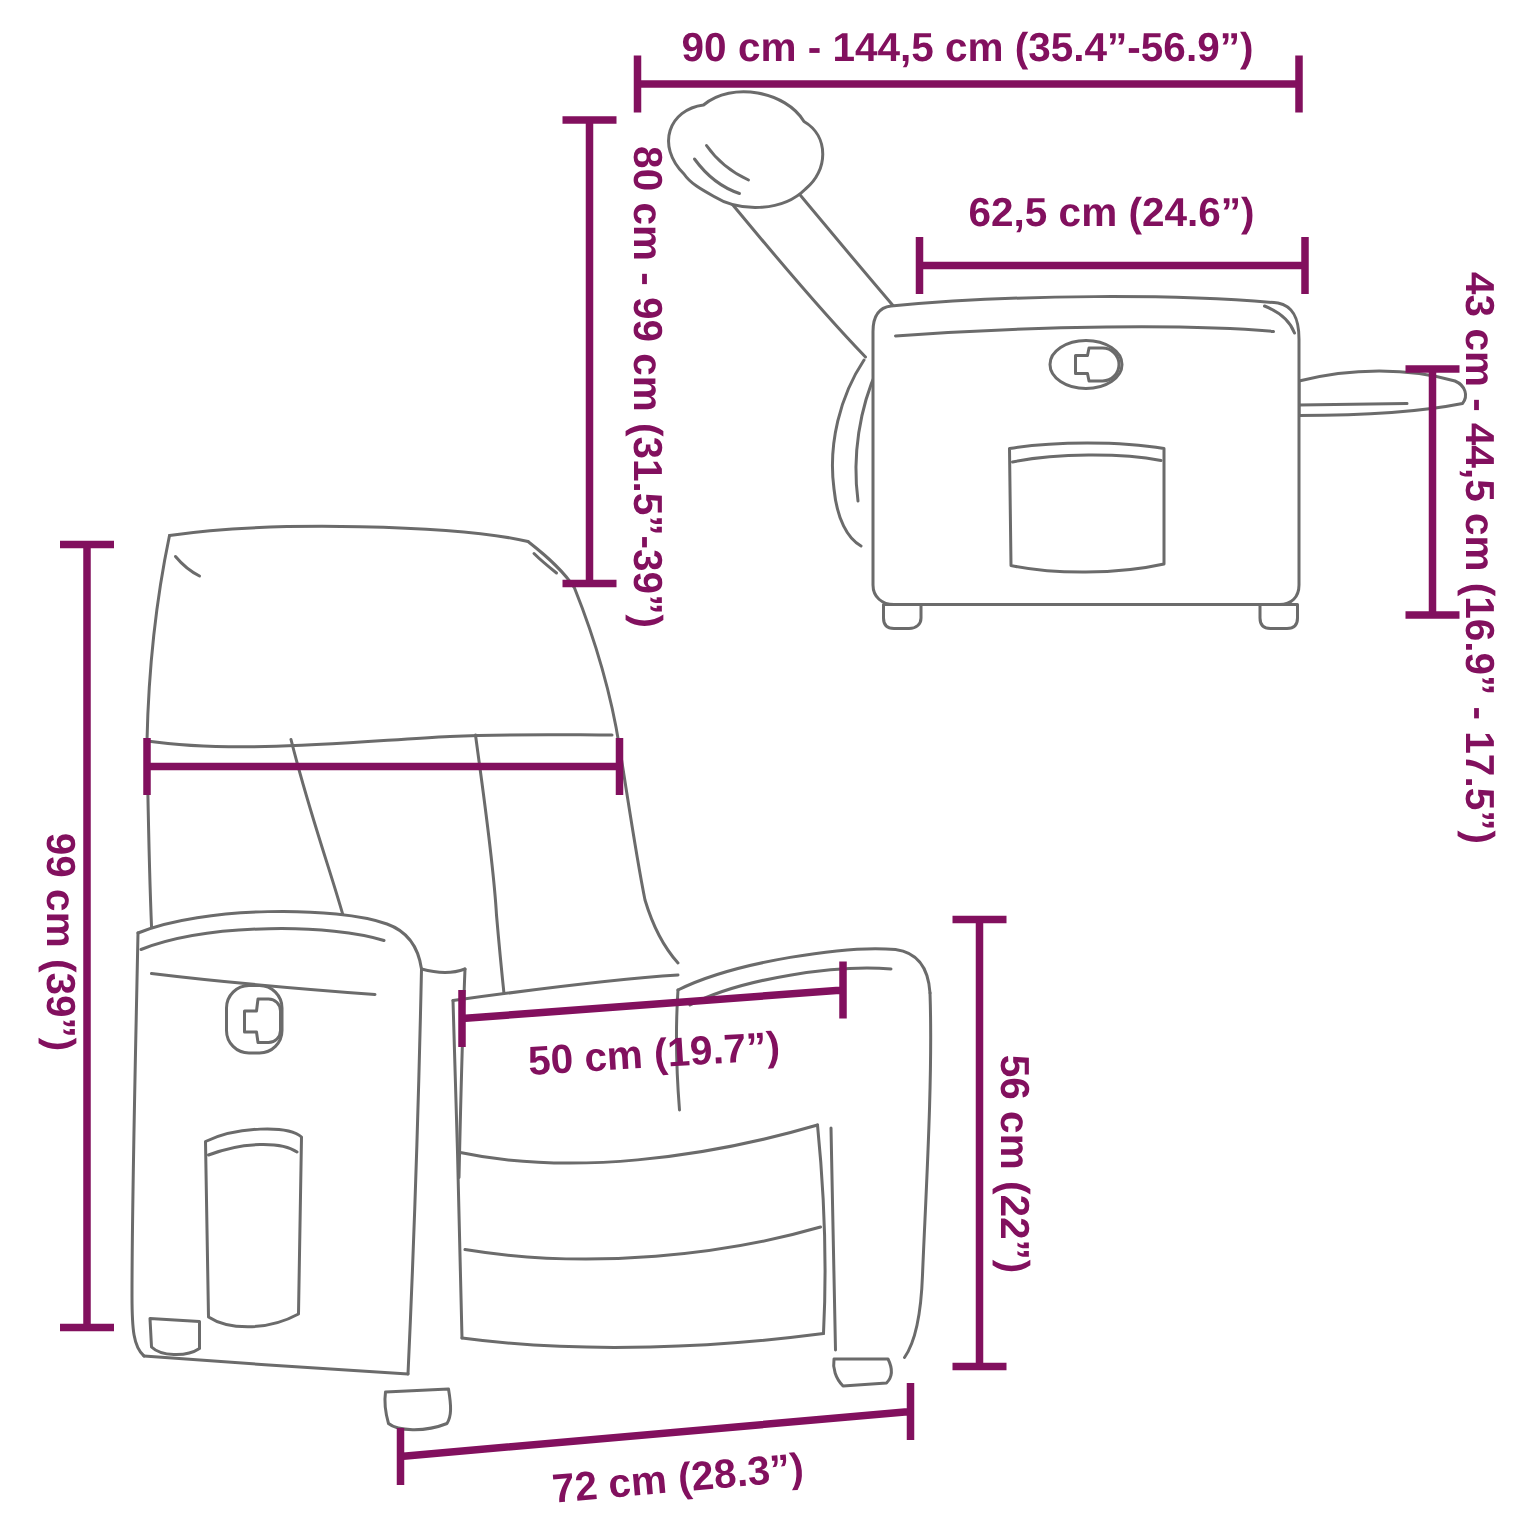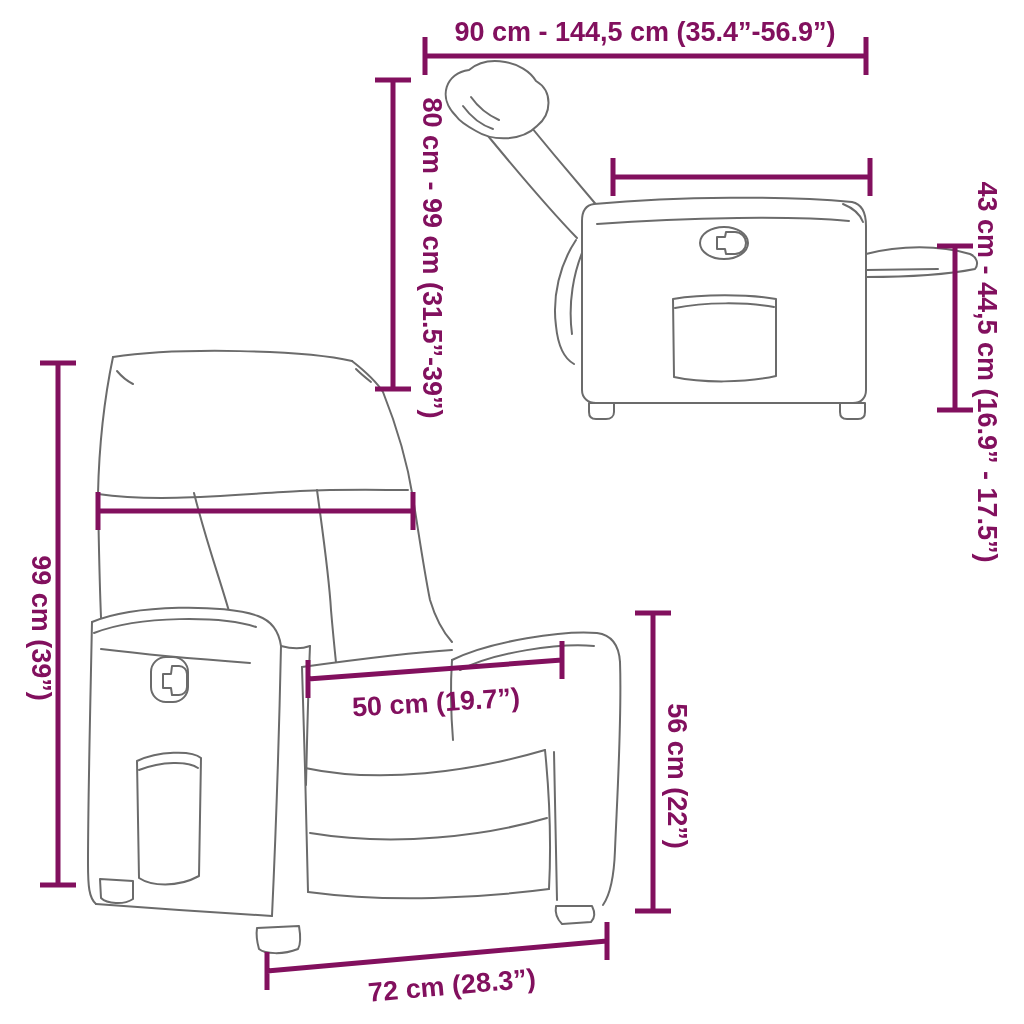--- a/index.html
+++ b/index.html
@@ -157,20 +157,21 @@
       <g>
         <path class="dim" d="M267,971 L607,941 M267,952 V990 M607,922 V960"></path>
       </g>
     </g>
   </svg>
 
   <div class="dim-label" style="left:645px; top:32px;">90 cm - 144,5 cm (35.4”-56.9”)</div>
 
   <div class="dim-label rot90" style="left:431px; top:258px;">80 cm - 99 cm (31.5”-39”)</div>
 
+  <div class="dim-label" style="left:741px; top:142px;">62,5 cm (24.6”)</div>
 
   <div class="dim-label rot90" style="left:986px; top:372px;">43 cm - 44,5 cm (16.9” - 17.5”)</div>
 
   <div class="dim-label rot90" style="left:40px; top:628px;">99 cm (39”)</div>
 
 
   <div class="dim-label rotm3" style="left:436px; top:703px;">50 cm (19.7”)</div>
 
   <div class="dim-label rot90" style="left:676px; top:776px;">56 cm (22”)</div>
 

